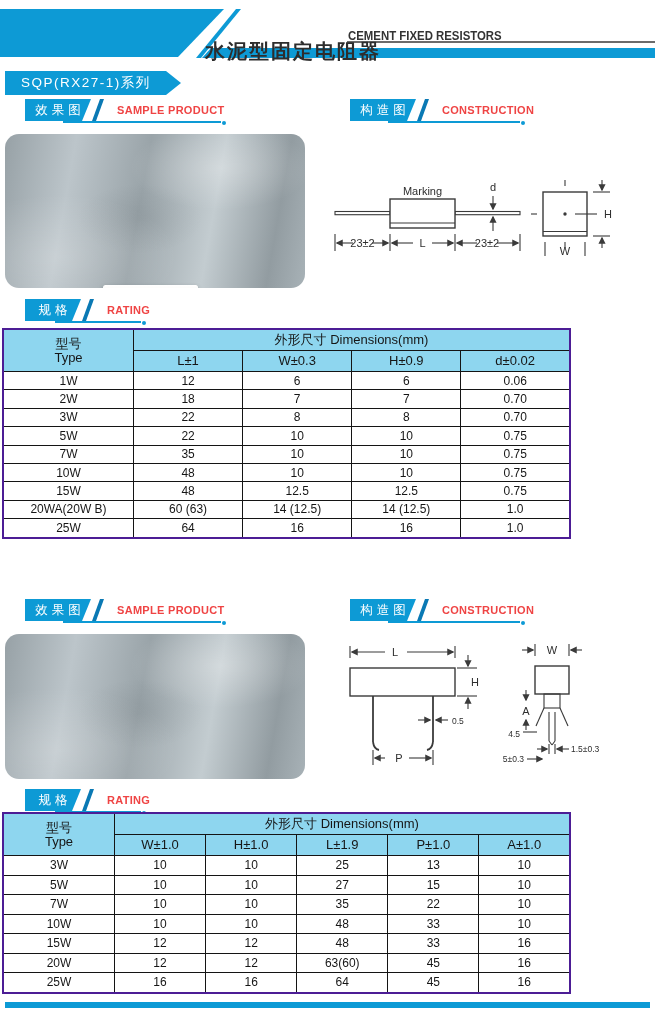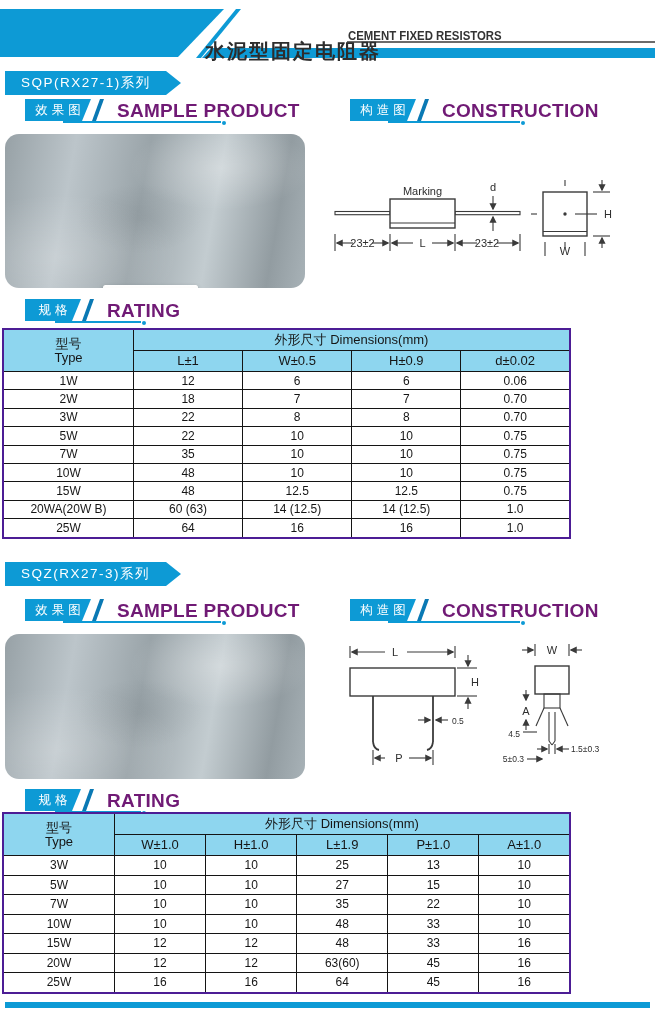--- a/index.html
+++ b/index.html
@@ -21,21 +21,21 @@
   .banner.b1{top:71px;} .banner.b2{top:562px;}
 
   
   .tag{position:absolute;display:flex;height:22px;padding-left:20px;}
   .tag-box{background:var(--accent);color:#fff;font-size:12.5px;line-height:22px;text-align:center;
     letter-spacing:4px;clip-path:polygon(0 0,100% 0,calc(100% - 9px) 100%,0 100%);box-sizing:border-box;padding-left:4px;}
   .tag-sample .tag-box,.tag-构{width:66px;}
   .tag-rating .tag-box{width:56px;}
   .tag-stripe{width:13px;margin-left:1px;background:var(--accent-dark);
     clip-path:polygon(8px 0,12px 0,4px 100%,0 100%);}
-  .tag-en{margin-left:12px;font-size:19px;font-weight:bold;color:#701a75;line-height:23px;letter-spacing:.3px;white-space:nowrap;}
+  .tag-en{margin-left:12px;font-size:11px;font-weight:bold;color:#ef4444;line-height:23px;letter-spacing:.3px;white-space:nowrap;}
   .tag-line{position:absolute;top:22px;height:2px;background:var(--accent);}
   .tag-line:after{content:'';position:absolute;right:-5px;top:0;width:4px;height:4px;border-radius:50%;background:var(--accent);}
   .tag-sample .tag-line{left:58px;width:158px;}
   .tag-constr .tag-line{left:58px;width:132px;}
   .tag-rating .tag-line{left:50px;width:86px;}
 
   
   .photo{position:absolute;left:5px;width:300px;border-radius:14px;overflow:hidden;
     background:
       radial-gradient(130px 60px at 72% 22%, rgba(255,255,255,.28), transparent 70%),
@@ -160,21 +160,21 @@
       <thead>
         <tr>
           <th rowspan="2" class="type-th">
             <div>型号</div>
             <div>Type</div>
           </th>
           <th colspan="4">外形尺寸 Dimensions(mm)</th>
         </tr>
         <tr>
           <th>L±1</th>
-          <th>W±0.5</th>
+          <th>W±0.3</th>
           <th>H±0.9</th>
           <th>d±0.02</th>
         </tr>
       </thead>
       <tbody>
         <tr>
           <td>1W</td>
           <td>12</td>
           <td>6</td>
           <td>6</td>
@@ -232,21 +232,20 @@
         <tr>
           <td>25W</td>
           <td>64</td>
           <td>16</td>
           <td>16</td>
           <td>1.0</td>
         </tr>
       </tbody>
     </table>
 
-  <div class="banner b2">SQZ(RX27-3)系列</div>
 
   <div class="tag tag-sample" style="left:5px;top:599px">
     <span class="tag-box">效果图</span>
     <span class="tag-stripe"></span>
     <span class="tag-en">SAMPLE PRODUCT</span>
     <span class="tag-line"></span>
   </div>
   <div class="tag tag-sample tag-constr" style="left:330px;top:599px">
     <span class="tag-box">构造图</span>
     <span class="tag-stripe"></span>

